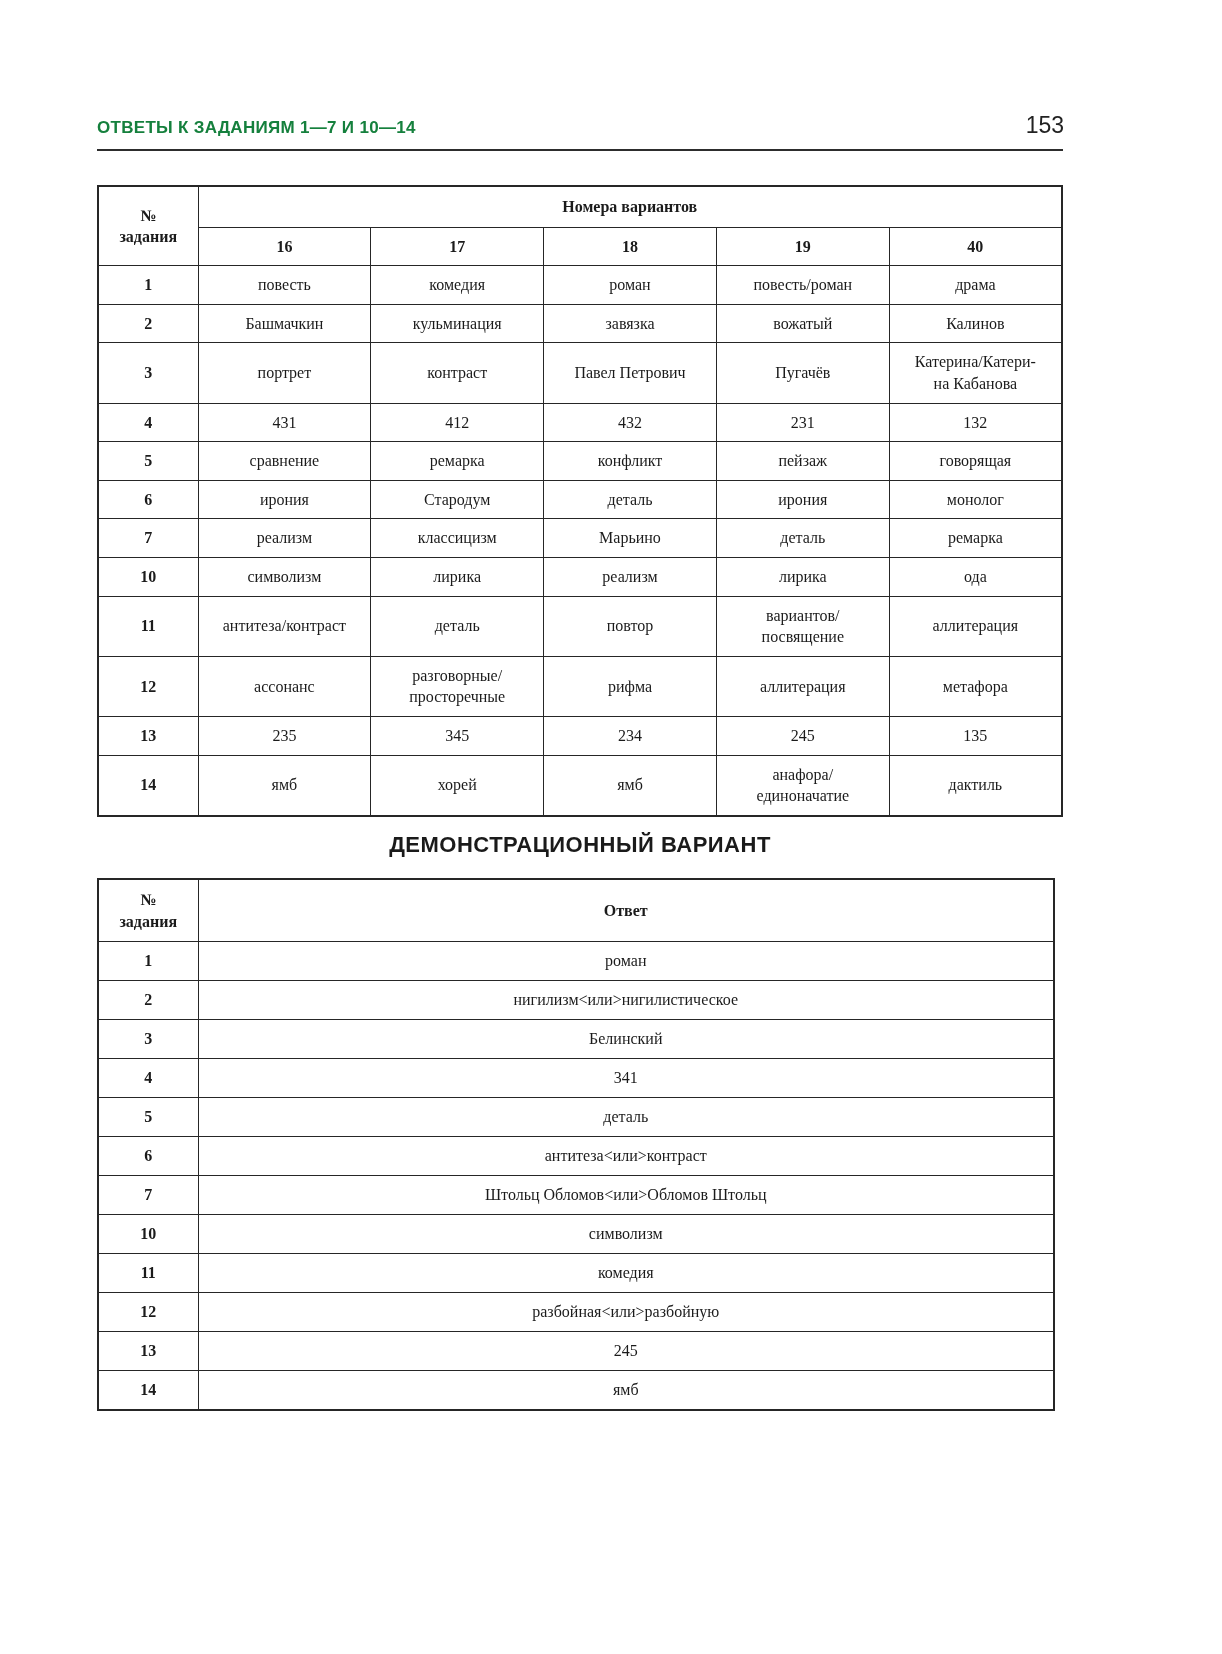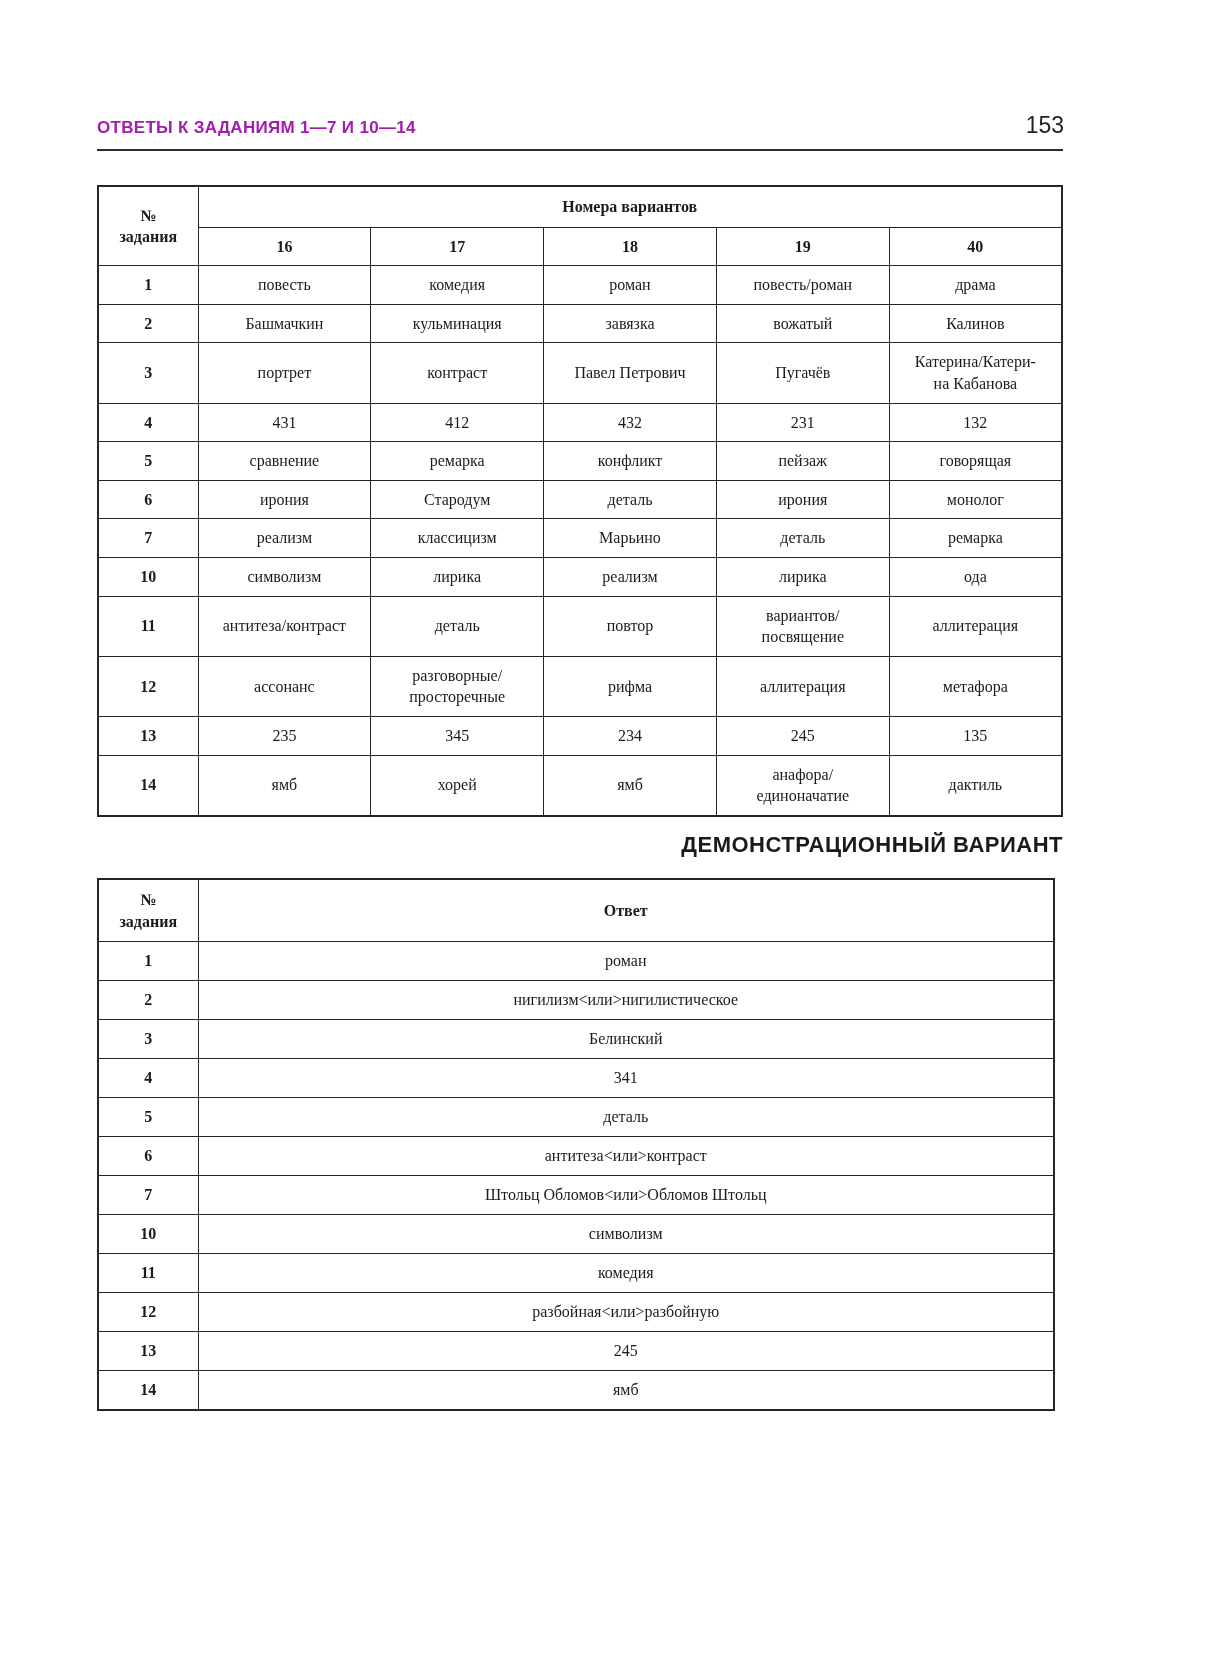--- a/index.html
+++ b/index.html
@@ -18,21 +18,21 @@
     right: 158px;
     display: flex;
     justify-content: space-between;
     align-items: baseline;
     font-family: "Liberation Sans", sans-serif;
   }
   .page-header .title {
     font-size: 17px;
     font-weight: bold;
     letter-spacing: 0.3px;
-    color: #a21caf;
+    color: #15803d;
   }
   .page-header .pagenum {
     font-size: 23px;
     font-weight: normal;
     color: #222;
     text-align: right;
   }
   .header-rule {
     position: absolute;
     top: 149px;
@@ -68,21 +68,21 @@
   }
   table { border: 2px solid #262626; }
   thead th { font-weight: bold; }
   .col-num { width: 100px; }
   td.num { font-weight: bold; }
   .demo-title {
     position: absolute;
     top: 832px;
     left: 97px;
     width: 966px;
-    text-align: right;
+    text-align: center;
     font-family: "Liberation Sans", sans-serif;
     font-weight: bold;
     font-size: 22px;
     letter-spacing: 0.5px;
     color: #1a1a1a;
   }
   .variants-table thead tr.span-row th { padding: 9px 6px; }
   .variants-table tbody td { height: 36px; }
   .demo-table tbody td { height: 39px; }
   .demo-table thead th { padding: 9px 6px; }

